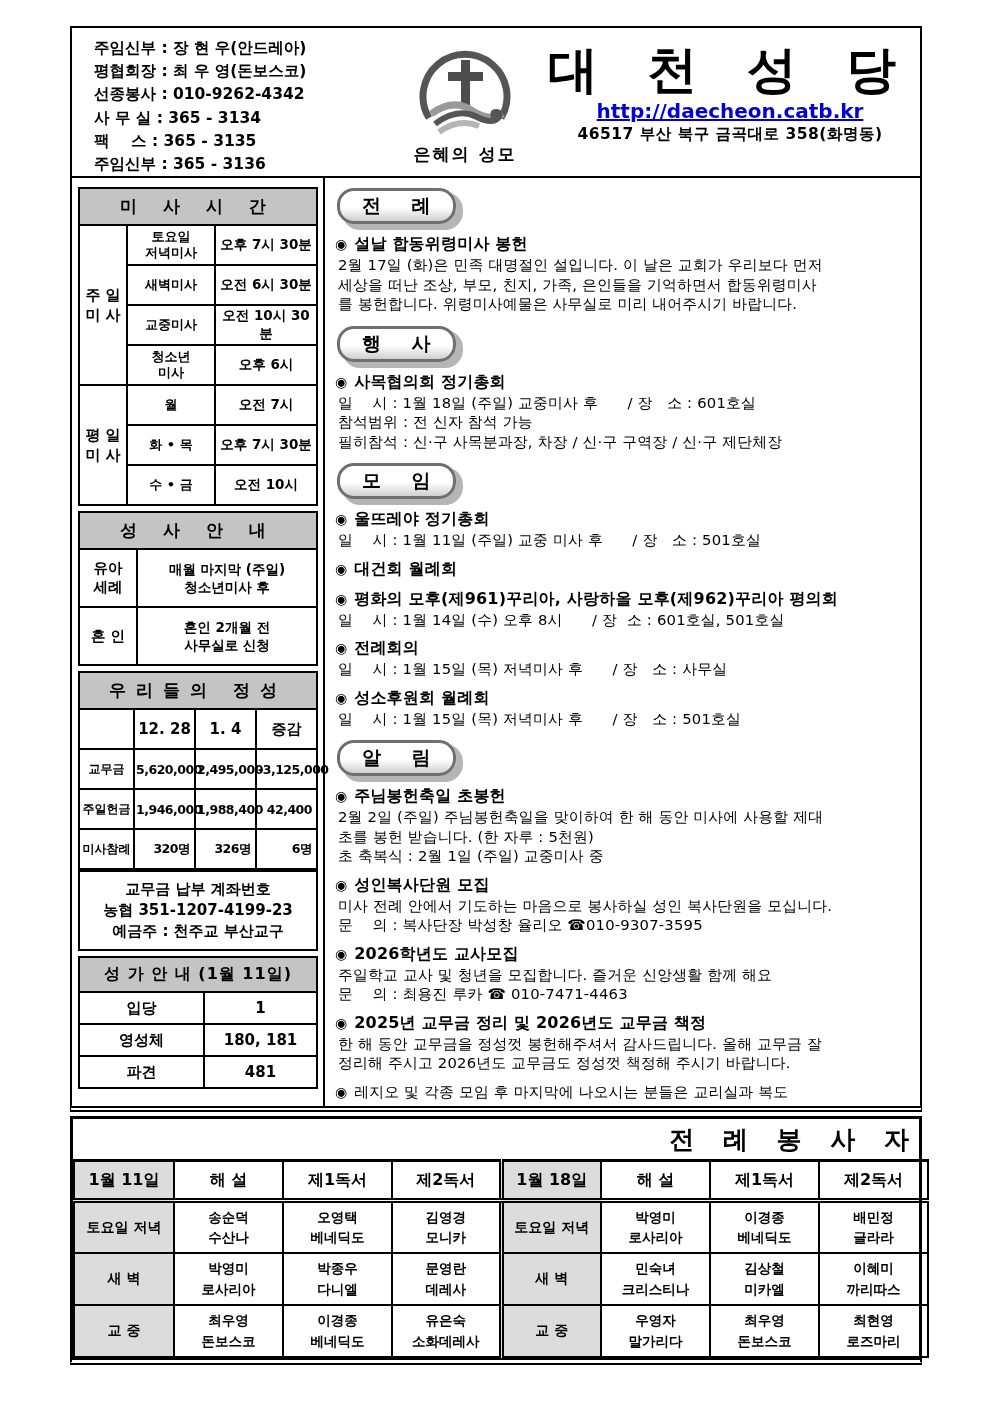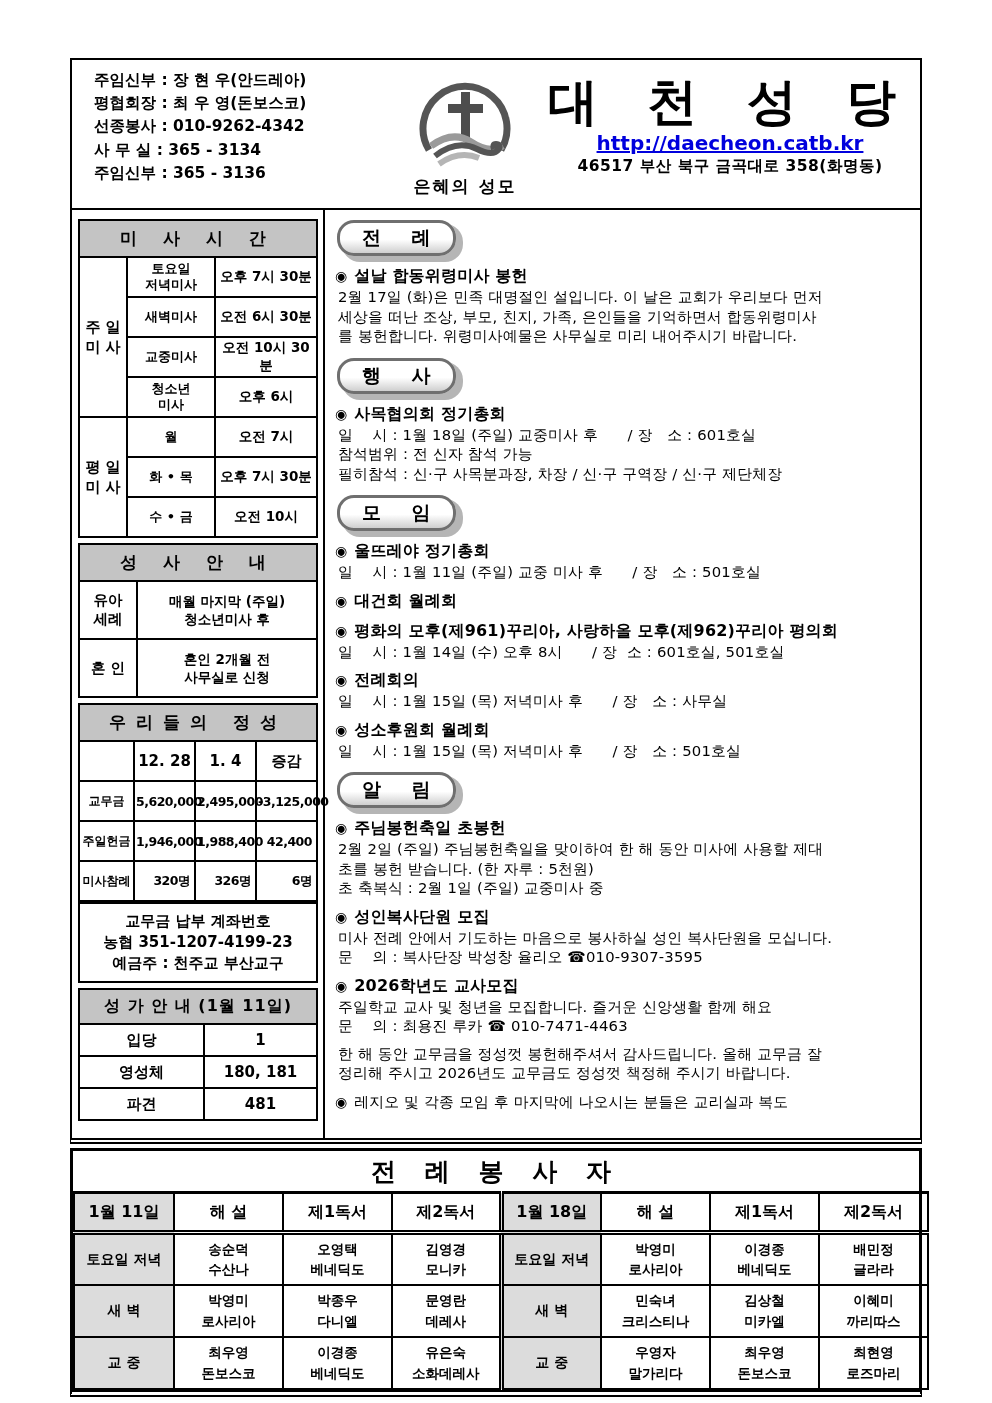--- a/index.html
+++ b/index.html
@@ -1,20 +1,20 @@
 <!DOCTYPE html>
 <html><head>
 <meta charset="utf-8">
 <style>
   * { box-sizing: border-box; }
   html,body { margin:0; padding:0; background:#fff; }
   .page {
     width: 992px; height: 1403px; background:#fff; color:#000;
     font-family: "DejaVu Sans", sans-serif;
-    padding: 58px 70px 0 70px; position: relative; overflow: hidden;
+    padding: 26px 70px 0 70px; position: relative; overflow: hidden;
   }
   
   .header-box { border: 2px solid #000; height: 152px; display: flex; }
   .contacts { width: 318px; padding: 9px 0 0 22px; font-weight: bold; font-size: 15.5px; line-height: 23.2px; white-space: pre; }
   .logo { width: 150px; display: flex; flex-direction: column; align-items: center; justify-content: center; padding-top: 6px; }
   .logo-caption { font-weight: bold; font-size: 17px; margin-top: 1px; letter-spacing: 2px; }
   .titleblock { flex: 1; text-align: center; padding-top: 16px; }
   .church-title { font-size: 50px; font-weight: bold; letter-spacing: 16px; line-height: 1.05; white-space: nowrap; }
   .url { color: #0000dd; font-weight: bold; font-size: 20px; text-decoration: underline; margin-top: 2px; cursor: pointer; }
   .address { font-weight: bold; font-size: 15.5px; margin-top: 1px; letter-spacing: 0.5px; }
@@ -44,36 +44,36 @@
   .content { flex: 1; padding: 6px 4px 0 10px; }
   .pill { display: inline-block; border: 3px solid #6f6f6f; border-radius: 17px; padding: 2px 10px 2px 22px; font-weight: bold; font-size: 19px; letter-spacing: 12px; background: linear-gradient(180deg,#ffffff 55%, #cfcfcf); box-shadow: 6px 5px 0 1px #b5b5b5; margin: 4px 0 7px 2px; min-width: 96px; text-align:center; }
   .item { margin: 2px 0 8px 0; }
   .item-head { font-size: 16px; line-height: 21px; }
   .bullet { font-size: 14px; margin-right: 7px; }
   .item-title { font-weight: bold; letter-spacing: 0.2px; }
   .item-title.plain { font-weight: normal; font-size: 14.8px; }
   .item-body { font-size: 14.8px; line-height: 19.5px; white-space: pre-wrap; padding-left: 3px; letter-spacing: 0.2px; }
   
   .servers-box { margin-top: 4px; border: 3px solid #000; border-bottom: 7px double #000; }
-  .servers-title { text-align: center; font-weight: bold; font-size: 25px; letter-spacing: 10px; padding: 4px 0 3px; }
+  .servers-title { text-align: right; font-weight: bold; font-size: 25px; letter-spacing: 10px; padding: 4px 0 3px; }
   table.servers { width: 100%; border-collapse: collapse; table-layout: fixed; }
   table.servers th, table.servers td { border: 2px solid #000; font-weight: bold; text-align: center; white-space: pre-line; }
   table.servers th { font-size: 16px; height: 40px; border-bottom: 5px double #000; border-top: 3px solid #000; }
   table.servers th.date, table.servers td.rowlabel { background: #dcdcdc; }
   table.servers td { height: 52px; font-size: 13.5px; line-height: 1.5; }
   table.servers td.rowlabel { font-size: 14px; }
   table.servers .half-split { border-left: 5px double #000; }
 </style>
 </head>
 <body>
 
 <div class="page">
 
   <div class="header-box">
-    <div class="contacts" id="contacts"><div class="contact-line">주임신부 : 장 현 우(안드레아)</div><div class="contact-line">평협회장 : 최 우 영(돈보스코)</div><div class="contact-line">선종봉사 : 010-9262-4342</div><div class="contact-line">사 무 실 : 365 - 3134</div><div class="contact-line">주임신부 : 365 - 3136</div></div>
+    <div class="contacts" id="contacts"><div class="contact-line">주임신부 : 장 현 우(안드레아)</div><div class="contact-line">평협회장 : 최 우 영(돈보스코)</div><div class="contact-line">선종봉사 : 010-9262-4342</div><div class="contact-line">사 무 실 : 365 - 3134</div><div class="contact-line">팩    스 : 365 - 3135</div><div class="contact-line">주임신부 : 365 - 3136</div></div>
     <div class="logo">
       <svg width="112" height="98" viewBox="0 0 112 98">
         <path d="M20 74 A42 42 0 1 1 92 74" stroke="#555" stroke-width="7" fill="none"></path>
         <rect x="52" y="16" width="9" height="46" fill="#4d4d4d"></rect>
         <rect x="39" y="28" width="35" height="9" fill="#4d4d4d"></rect>
         <path d="M22 70 Q44 54 62 66 Q80 78 94 70" stroke="#9a9a9a" stroke-width="7" fill="none"></path>
         <path d="M26 80 Q48 63 68 73 Q84 81 90 73 Q92 68 87 68 Q83 68 85 73" stroke="#555" stroke-width="6" fill="none"></path>
         <path d="M30 88 Q50 74 70 82" stroke="#b5b5b5" stroke-width="6" fill="none"></path>
       </svg>
       <div class="logo-caption">은혜의 성모</div>
@@ -246,20 +246,21 @@
           <div class="item-head"><span class="bullet">◉</span><span class="item-title">성인복사단원 모집</span></div>
           <div class="item-body">미사 전례 안에서 기도하는 마음으로 봉사하실 성인 복사단원을 모십니다.
 문    의 : 복사단장 박성창 율리오 ☎010-9307-3595</div>
         </div>
         <div class="item">
           <div class="item-head"><span class="bullet">◉</span><span class="item-title">2026학년도 교사모집</span></div>
           <div class="item-body">주일학교 교사 및 청년을 모집합니다. 즐거운 신앙생활 함께 해요
 문    의 : 최용진 루카 ☎ 010-7471-4463</div>
         </div>
         <div class="item">
+          <div class="item-head"><span class="bullet">◉</span><span class="item-title">2025년 교무금 정리 및 2026년도 교무금 책정</span></div>
           <div class="item-body">한 해 동안 교무금을 정성껏 봉헌해주셔서 감사드립니다. 올해 교무금 잘
 정리해 주시고 2026년도 교무금도 정성껏 책정해 주시기 바랍니다.</div>
         </div>
         <div class="item">
           <div class="item-head"><span class="bullet">◉</span><span class="item-title plain">레지오 및 각종 모임 후 마지막에 나오시는 분들은 교리실과 복도</span></div>
         </div>
       </div>
   </div>
 
   <div class="servers-box">

